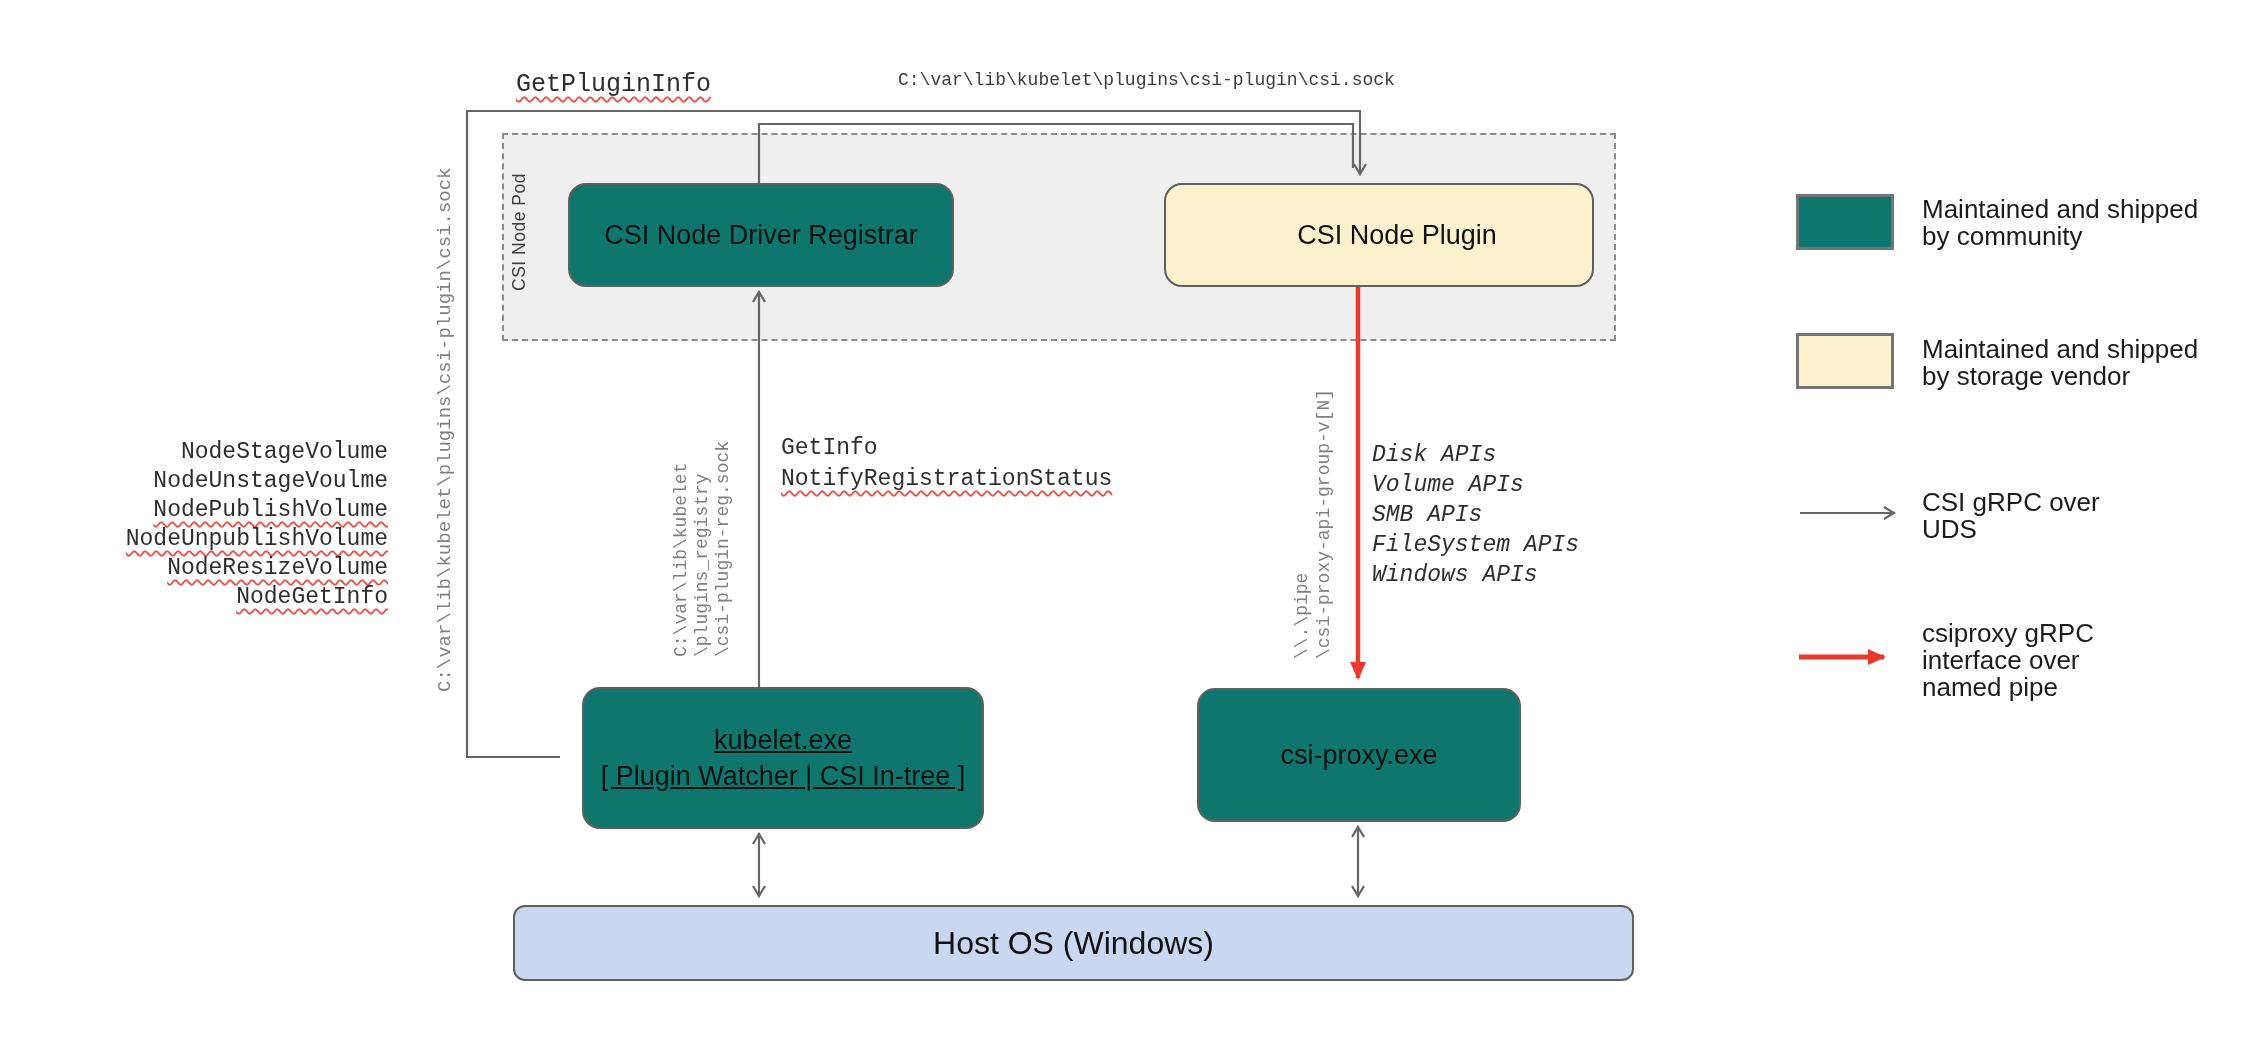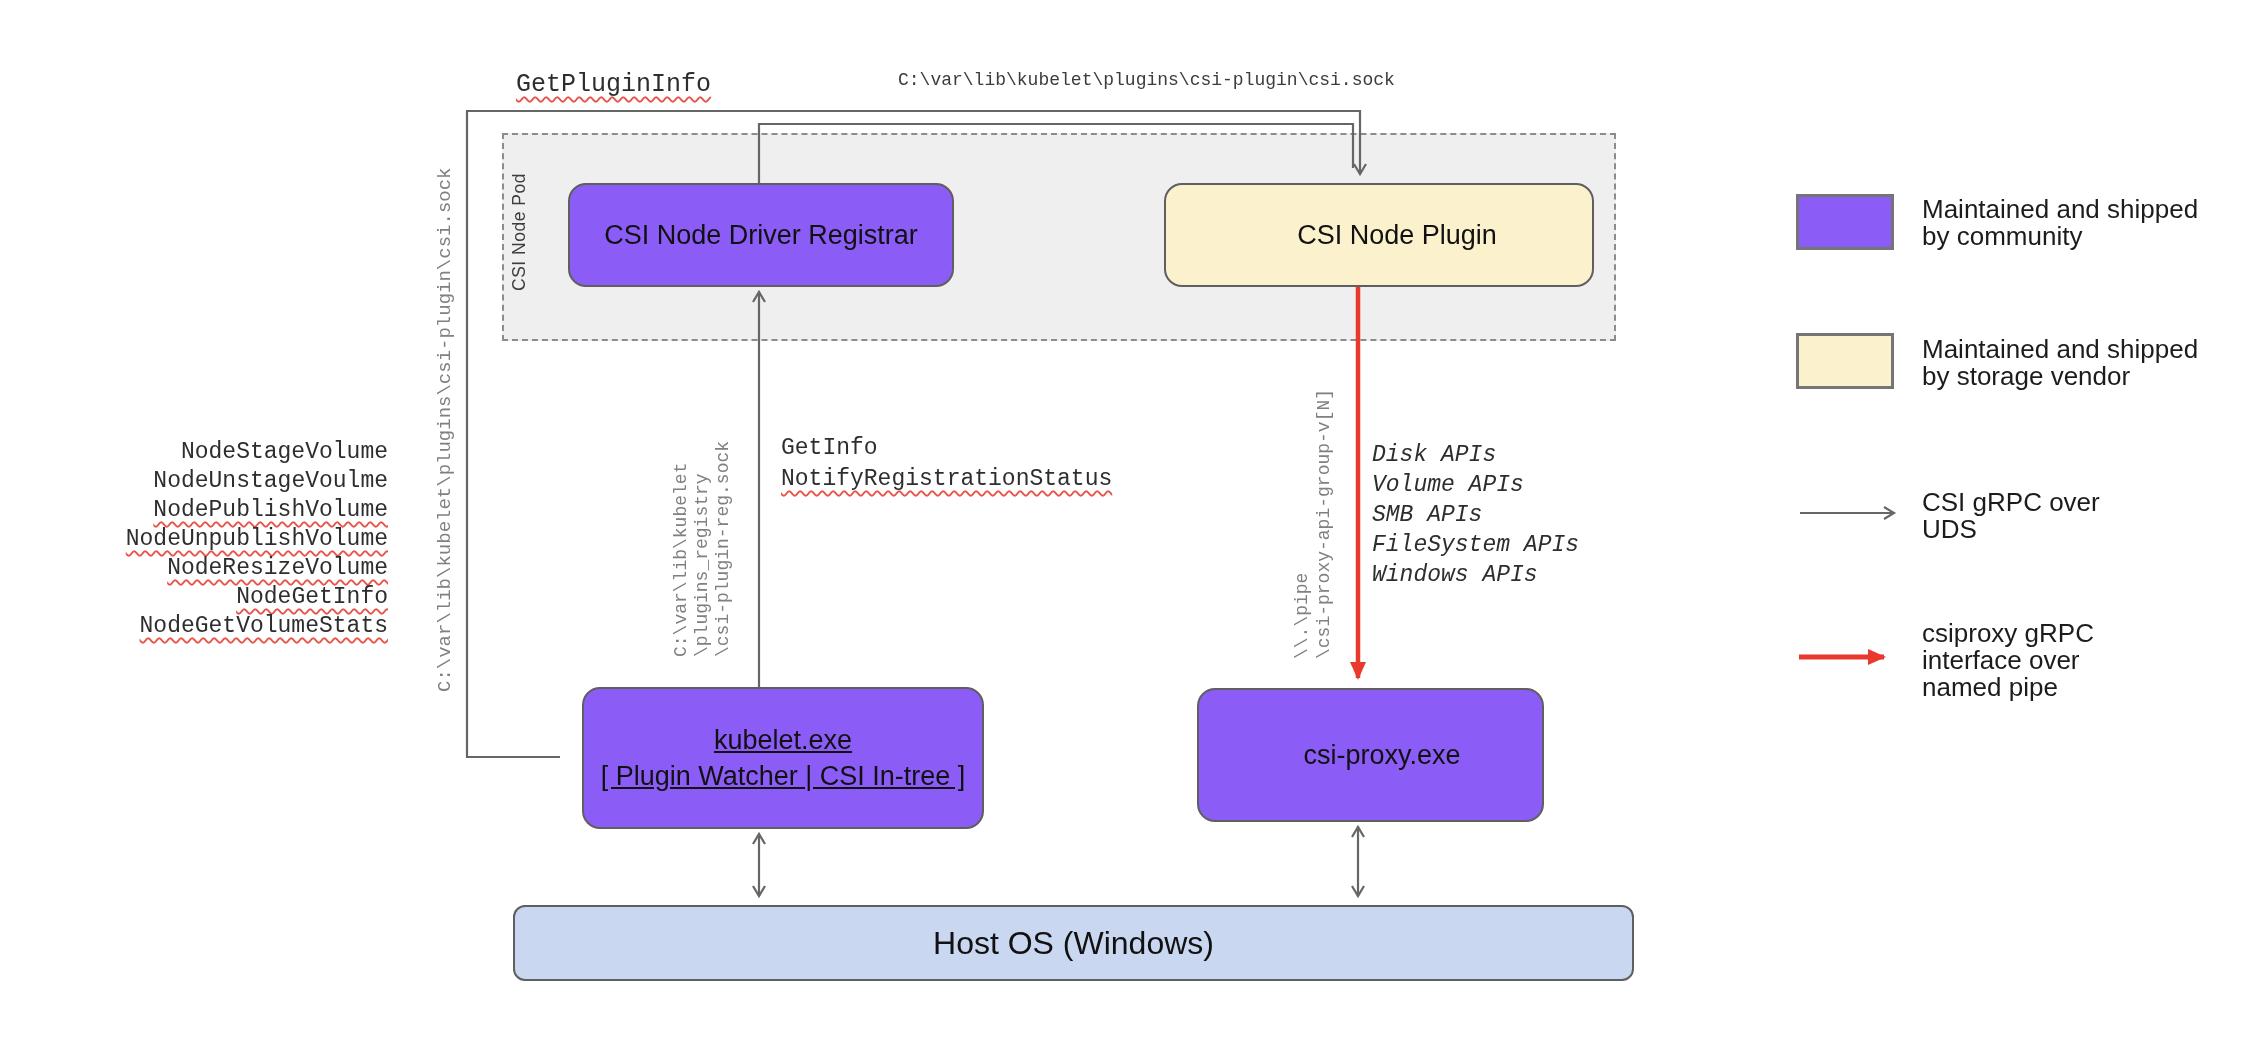--- a/index.html
+++ b/index.html
@@ -5,21 +5,21 @@
   html,body{margin:0;padding:0;background:#ffffff;}
   #stage{position:relative;width:2252px;height:1044px;background:#ffffff;
          font-family:"Liberation Sans",sans-serif;overflow:hidden;}
   .abs{position:absolute;}
   .preline{white-space:pre-line;}
 
   
   .node-box{position:absolute;border:2.5px solid #5f5f5f;border-radius:18px;
             display:flex;align-items:center;justify-content:center;text-align:center;
             font-size:27px;color:#111;line-height:36px;}
-  .fill-green{background:#8b5cf6;}
+  .fill-green{background:#0f766e;}
   .fill-yellow{background:#fbf1cc;}
   .fill-blue{background:#cad7f1;}
 
   
   .pod{position:absolute;left:502px;top:133px;width:1114px;height:208px;
        background:#efefef;border:2.5px dashed #8c8c8c;box-sizing:border-box;}
 
   
   .vtext{position:absolute;transform:rotate(-90deg);transform-origin:0 0;
          font-family:"Liberation Mono","DejaVu Sans Mono",monospace;
@@ -85,21 +85,21 @@
 
   <div class="node-box fill-yellow" style="left:1164px;top:183px;width:390px;height:100px;padding-left:36px;">
     <span>CSI Node Plugin</span>
   </div>
 
   <div class="node-box fill-green" style="left:582px;top:687px;width:398px;height:138px;text-decoration:underline;">
     <span class="preline">kubelet.exe
 [ Plugin Watcher | CSI In-tree ]</span>
   </div>
 
-  <div class="node-box fill-green" style="left:1197px;top:688px;width:320px;height:130px;padding-left:23px;">
+  <div class="node-box fill-green" style="left:1197px;top:688px;width:320px;height:130px;">
     <span>csi-proxy.exe</span>
   </div>
 
   <div class="node-box fill-blue" style="left:513px;top:905px;width:1117px;height:72px;border-radius:12px;font-size:32px;">
     <span>Host OS (Windows)</span>
   </div>
 
   <div class="abs mono squiggle" style="left:516px;top:70px;font-size:25px;">GetPluginInfo</div>
   <div class="abs mono-sm" style="left:898px;top:70px;font-size:18px;">C:\var\lib\kubelet\plugins\csi-plugin\csi.sock</div>
 
@@ -110,21 +110,20 @@
   <div class="vtext" style="left:1291px;top:659px;font-size:18px;line-height:22px;">\\.\pipe
 \csi-proxy-api-group-v[N]</div>
 
   <div class="rpc-list mono">
     <div>NodeStageVolume</div>
     <div>NodeUnstageVoulme</div>
     <div class="squiggle">NodePublishVolume</div>
     <div class="squiggle">NodeUnpublishVolume</div>
     <div class="squiggle">NodeResizeVolume</div>
     <div class="squiggle">NodeGetInfo</div>
-    <div class="squiggle">NodeGetVolumeStats</div>
   </div>
 
   <div class="abs mono" style="left:781px;top:433px;font-size:23px;line-height:31px;">
     <div>GetInfo</div>
     <div class="squiggle">NotifyRegistrationStatus</div>
   </div>
 
   <div class="api-list mono">
     <div>Disk APIs</div>
     <div>Volume APIs</div>

